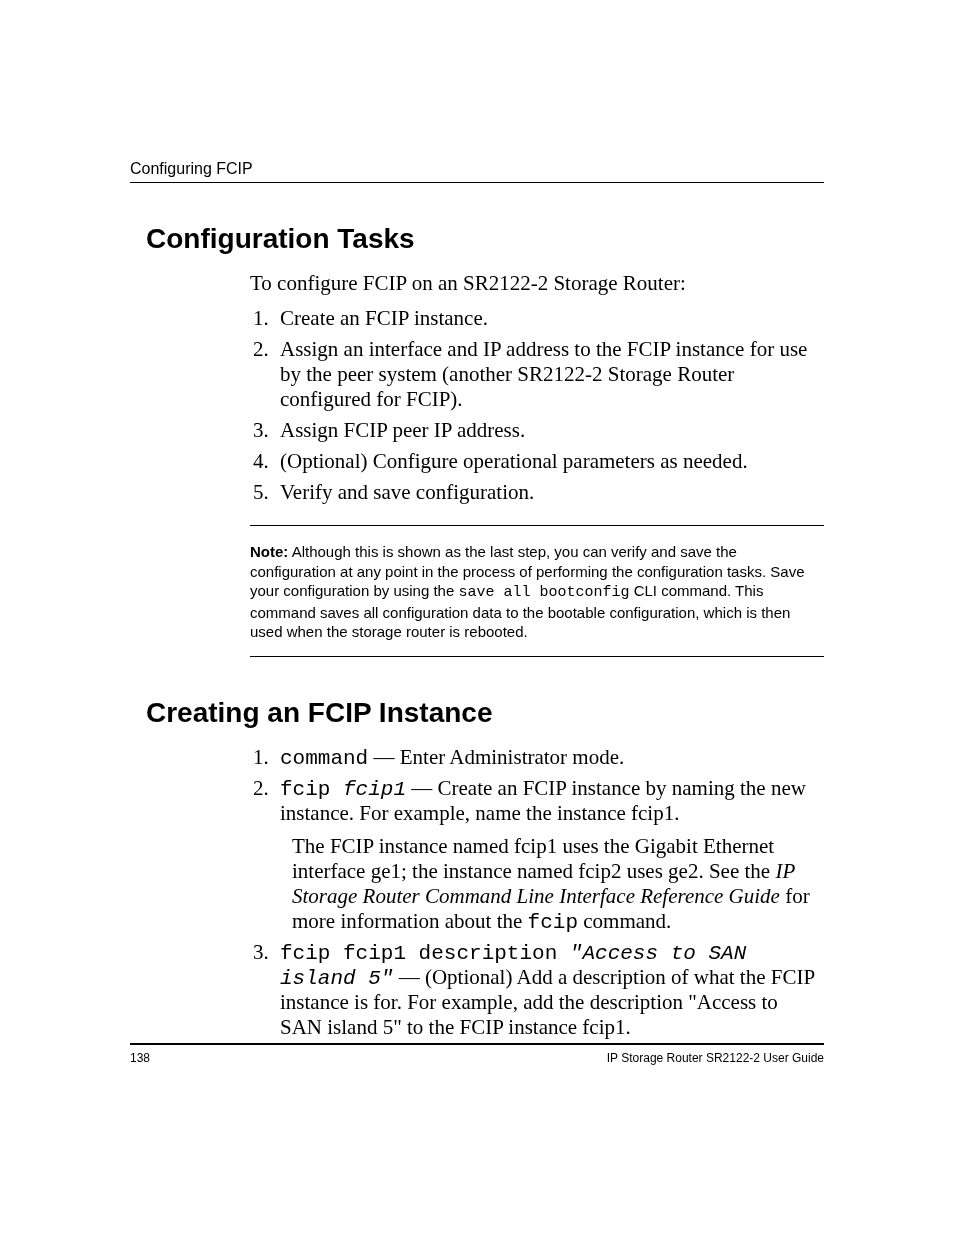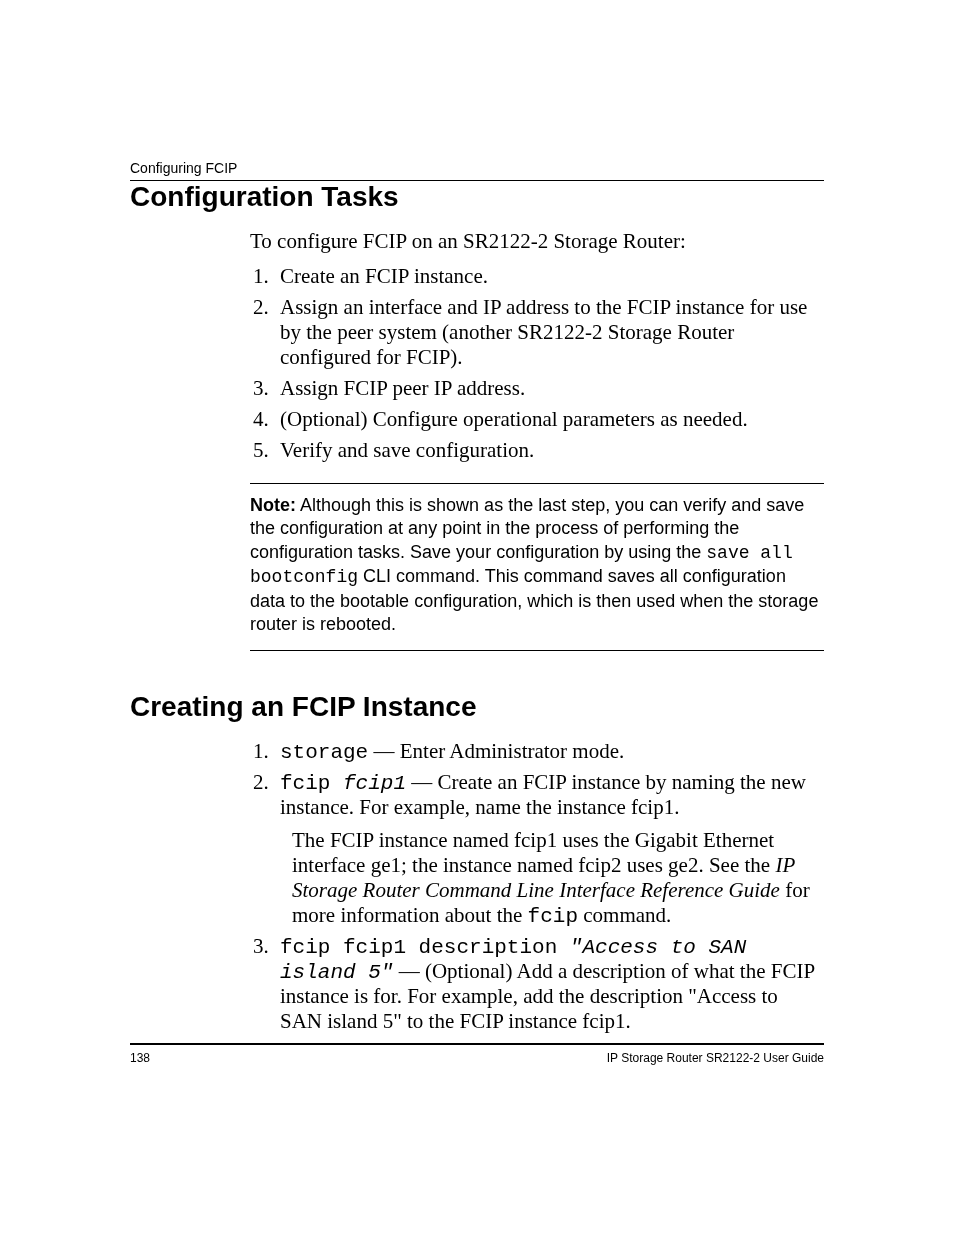--- a/index.html
+++ b/index.html
@@ -10,29 +10,30 @@
     color: #000;
     width: 954px;
     height: 1235px;
     position: relative;
   }
   .page {
     padding: 160px 130px 0 130px;
   }
   .running-header {
     font-family: Arial, Helvetica, sans-serif;
-    font-size: 14px;
+    font-size: 16px;
     border-bottom: 1px solid #000;
     padding-bottom: 4px;
+    margin-bottom: 40px;
   }
   h1.section-heading {
     font-family: Arial, Helvetica, sans-serif;
     font-weight: bold;
     font-size: 28px;
-    margin: 0 0 16px 0;
+    margin: 0 0 16px 16px;
   }
   .body-indent {
     margin-left: 120px;
   }
   p.intro {
     font-size: 21px;
     margin: 0 0 10px 0;
   }
   ol.numbered {
     font-size: 21px;
@@ -42,23 +43,23 @@
   ol.numbered > li {
     margin-bottom: 6px;
     padding-left: 6px;
   }
   .sub-para {
     margin: 8px 0 0 12px;
   }
   .note-block {
     border-top: 1px solid #000;
     border-bottom: 1px solid #000;
-    padding: 10px 0 14px 0;
+    padding: 16px 0 14px 0;
     font-family: Arial, Helvetica, sans-serif;
-    font-size: 18px;
+    font-size: 15px;
     line-height: 1.3;
     margin-bottom: 40px;
   }
   .note-block .label {
     font-weight: bold;
   }
   .mono {
     font-family: 'Courier New', Courier, monospace;
   }
   .mono-ital {
@@ -104,21 +105,21 @@
       <span class="label">Note:</span>
       <span>Although this is shown as the last step, you can verify and save the configuration at any point in the process of performing the configuration tasks. Save your configuration by using the </span><span class="mono">save all bootconfig</span><span> CLI command. This command saves all configuration data to the bootable configuration, which is then used when the storage router is rebooted.</span>
     </div>
   </div>
 
   <h1 class="section-heading">Creating an FCIP Instance</h1>
 
   <div class="body-indent">
     <ol class="numbered">
       <li>
-        <span class="mono">storage</span><span> — Enter Administrator mode.</span>
+        <span class="mono">command</span><span> — Enter Administrator mode.</span>
       </li>
       <li>
         <span class="mono">fcip </span><span class="mono-ital">fcip1</span><span> — Create an FCIP instance by naming the new instance. For example, name the instance fcip1.</span>
         <p class="sub-para">
           <span>The FCIP instance named fcip1 uses the Gigabit Ethernet interface ge1; the instance named fcip2 uses ge2. See the </span><span class="ital">IP Storage Router Command Line Interface Reference Guide</span><span> for more information about the </span><span class="mono">fcip</span><span> command.</span>
         </p>
       </li>
       <li>
         <span class="mono">fcip fcip1 description </span><span class="mono-ital">"Access to SAN island 5"</span><span> — (Optional) Add a description of what the FCIP instance is for. For example, add the description "Access to SAN island 5" to the FCIP instance fcip1.</span>
       </li>

